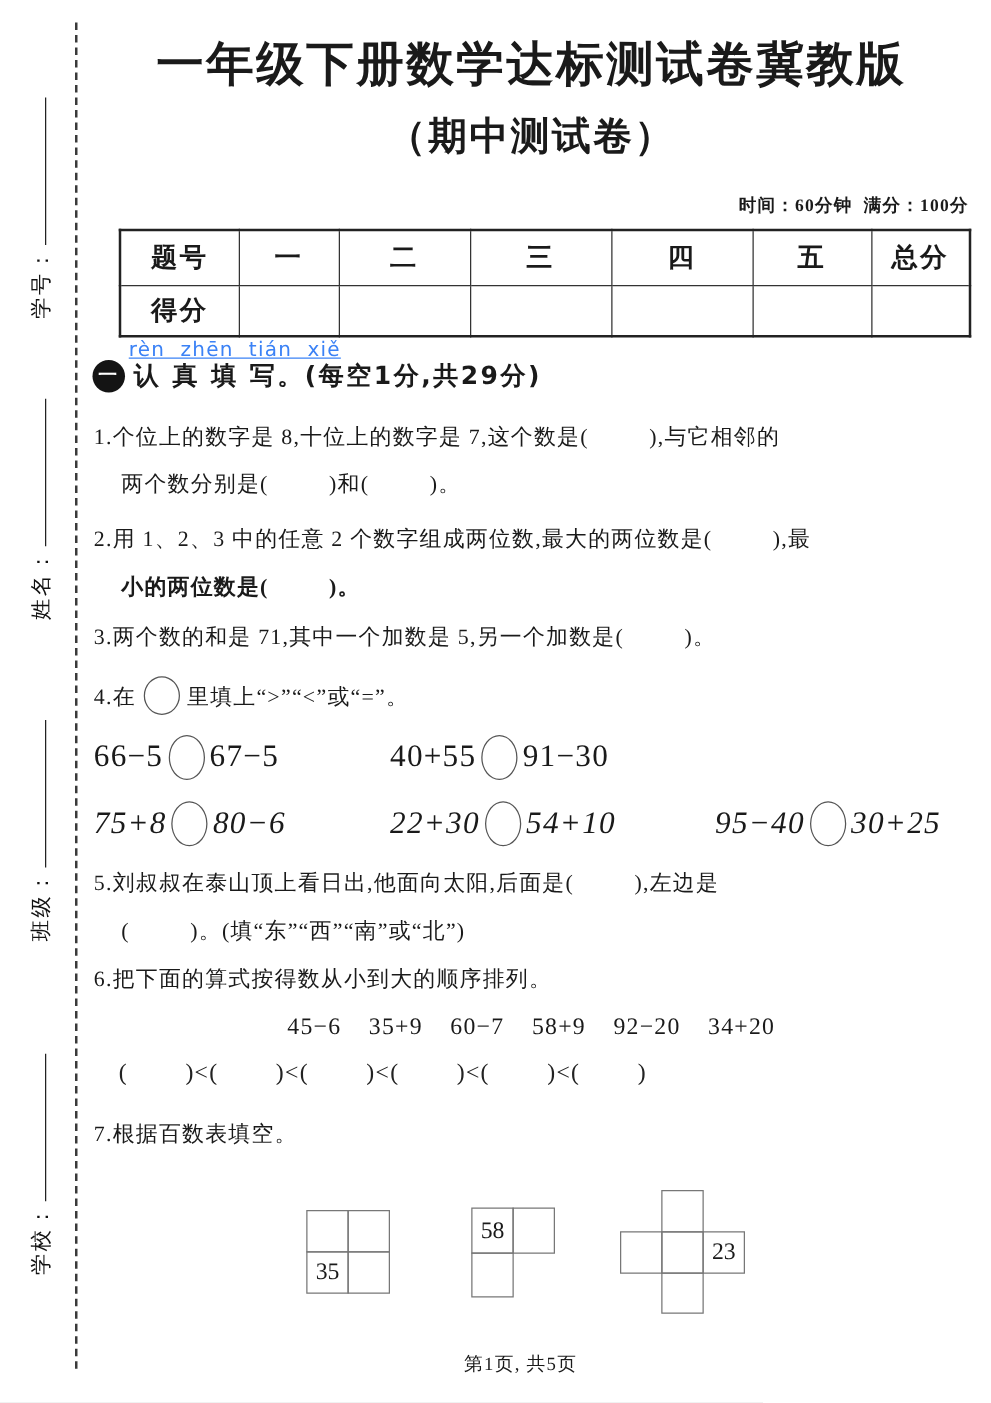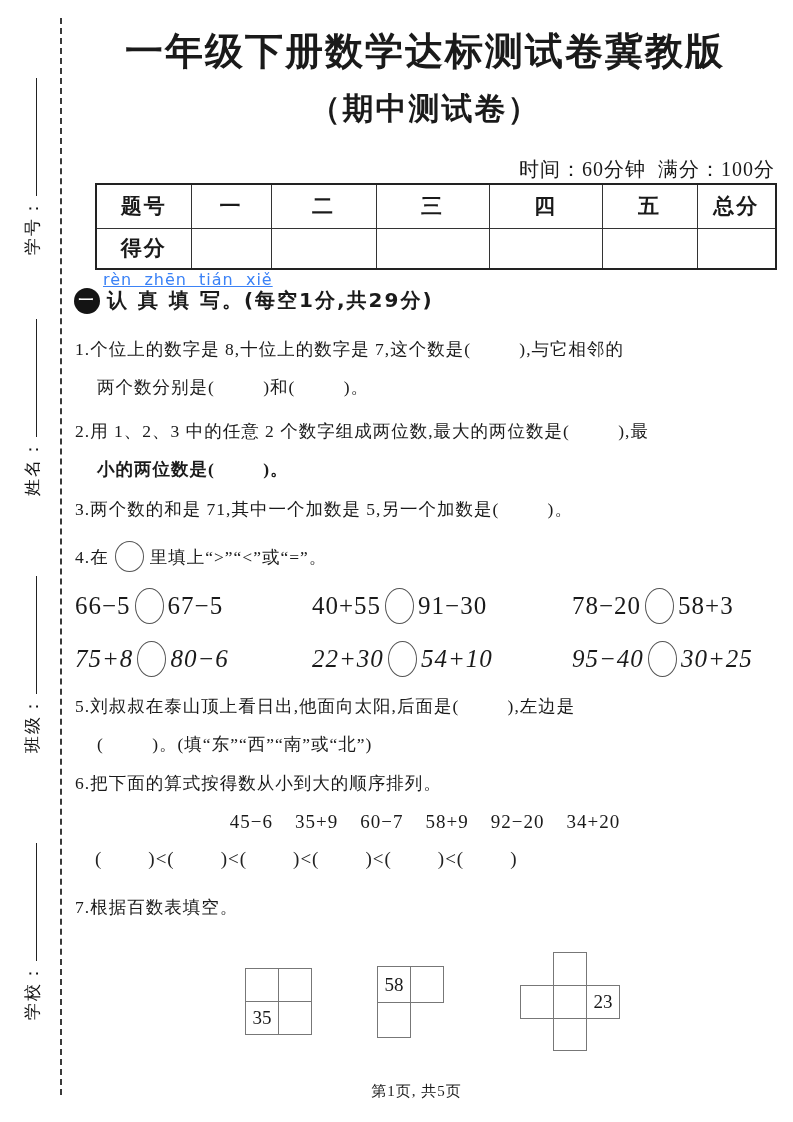--- a/index.html
+++ b/index.html
@@ -34,21 +34,21 @@
     position:absolute; left:75px; top:26px; width:700px;
     text-align:center; font-size:38px; font-weight:bold;
     letter-spacing:2px; white-space:nowrap;
   }
   .subtitle {
     position:absolute; left:75px; top:88px; width:700px;
     text-align:center; font-size:31px; font-weight:bold; letter-spacing:2px;
   }
   .meta {
     position:absolute; right:18px; top:156px;
-    font-size:20px; letter-spacing:1px; white-space:pre;
+    font-size:14px; letter-spacing:1px; white-space:pre;font-weight:bold;
   }
   
   table.score-table {
     position:absolute; left:95px; top:183px; width:680px;
     border-collapse:collapse; table-layout:fixed;
     border:2px solid #222;
   }
   table.score-table td, table.score-table th {
     border:1px solid #333; text-align:center;
     font-size:21px; font-weight:600; letter-spacing:2px;
@@ -198,25 +198,20 @@
     <div class="q4item" style="left:0;">
       <span>66−5</span>
         <span class="cmp-circle"></span>
         <span>67−5</span>
     </div>
     <div class="q4item" style="left:237px;">
       <span>40+55</span>
         <span class="cmp-circle"></span>
         <span>91−30</span>
     </div>
-    <div class="q4item" style="left:497px;">
-      <span>78−20</span>
-        <span class="cmp-circle"></span>
-        <span>58+3</span>
-    </div>
   </div>
   <div class="q4row" style="top:641px;font-style:italic;">
     <div class="q4item" style="left:0;">
       <span>75+8</span>
         <span class="cmp-circle"></span>
         <span>80−6</span>
     </div>
     <div class="q4item" style="left:237px;">
       <span>22+30</span>
         <span class="cmp-circle"></span>
@@ -251,21 +246,21 @@
     <div class="fcell fval" style="left:0; top:33px; width:34px; height:34px;">35</div>
     <div class="fcell" style="left:33px; top:33px; width:34px; height:34px;"></div>
   </div>
 
   <div class="fig" style="left:377px; top:966px; width:68px; height:72px;">
     <div class="fcell fval" style="left:0; top:0; width:34px; height:37px;">58</div>
     <div class="fcell" style="left:33px; top:0; width:34px; height:37px;"></div>
     <div class="fcell" style="left:0; top:36px; width:34px; height:36px;"></div>
   </div>
 
-  <div class="fig" style="left:520px; top:952px; width:100px; height:99px;">
+  <div class="fig" style="left:496px; top:952px; width:100px; height:99px;">
     <div class="fcell" style="left:33px; top:0; width:34px; height:99px;"></div>
     <div class="fcell" style="left:0; top:33px; width:100px; height:34px;"></div>
     <div class="fcell" style="left:33px; top:33px; width:34px; height:34px; border-color:#777;"></div>
     <div class="fval" style="position:absolute; left:67px; top:34px; width:32px; height:32px; font-size:19px;">23</div>
   </div>
 
   <div class="footer">第1页, 共5页</div>
 
 </div>
 

